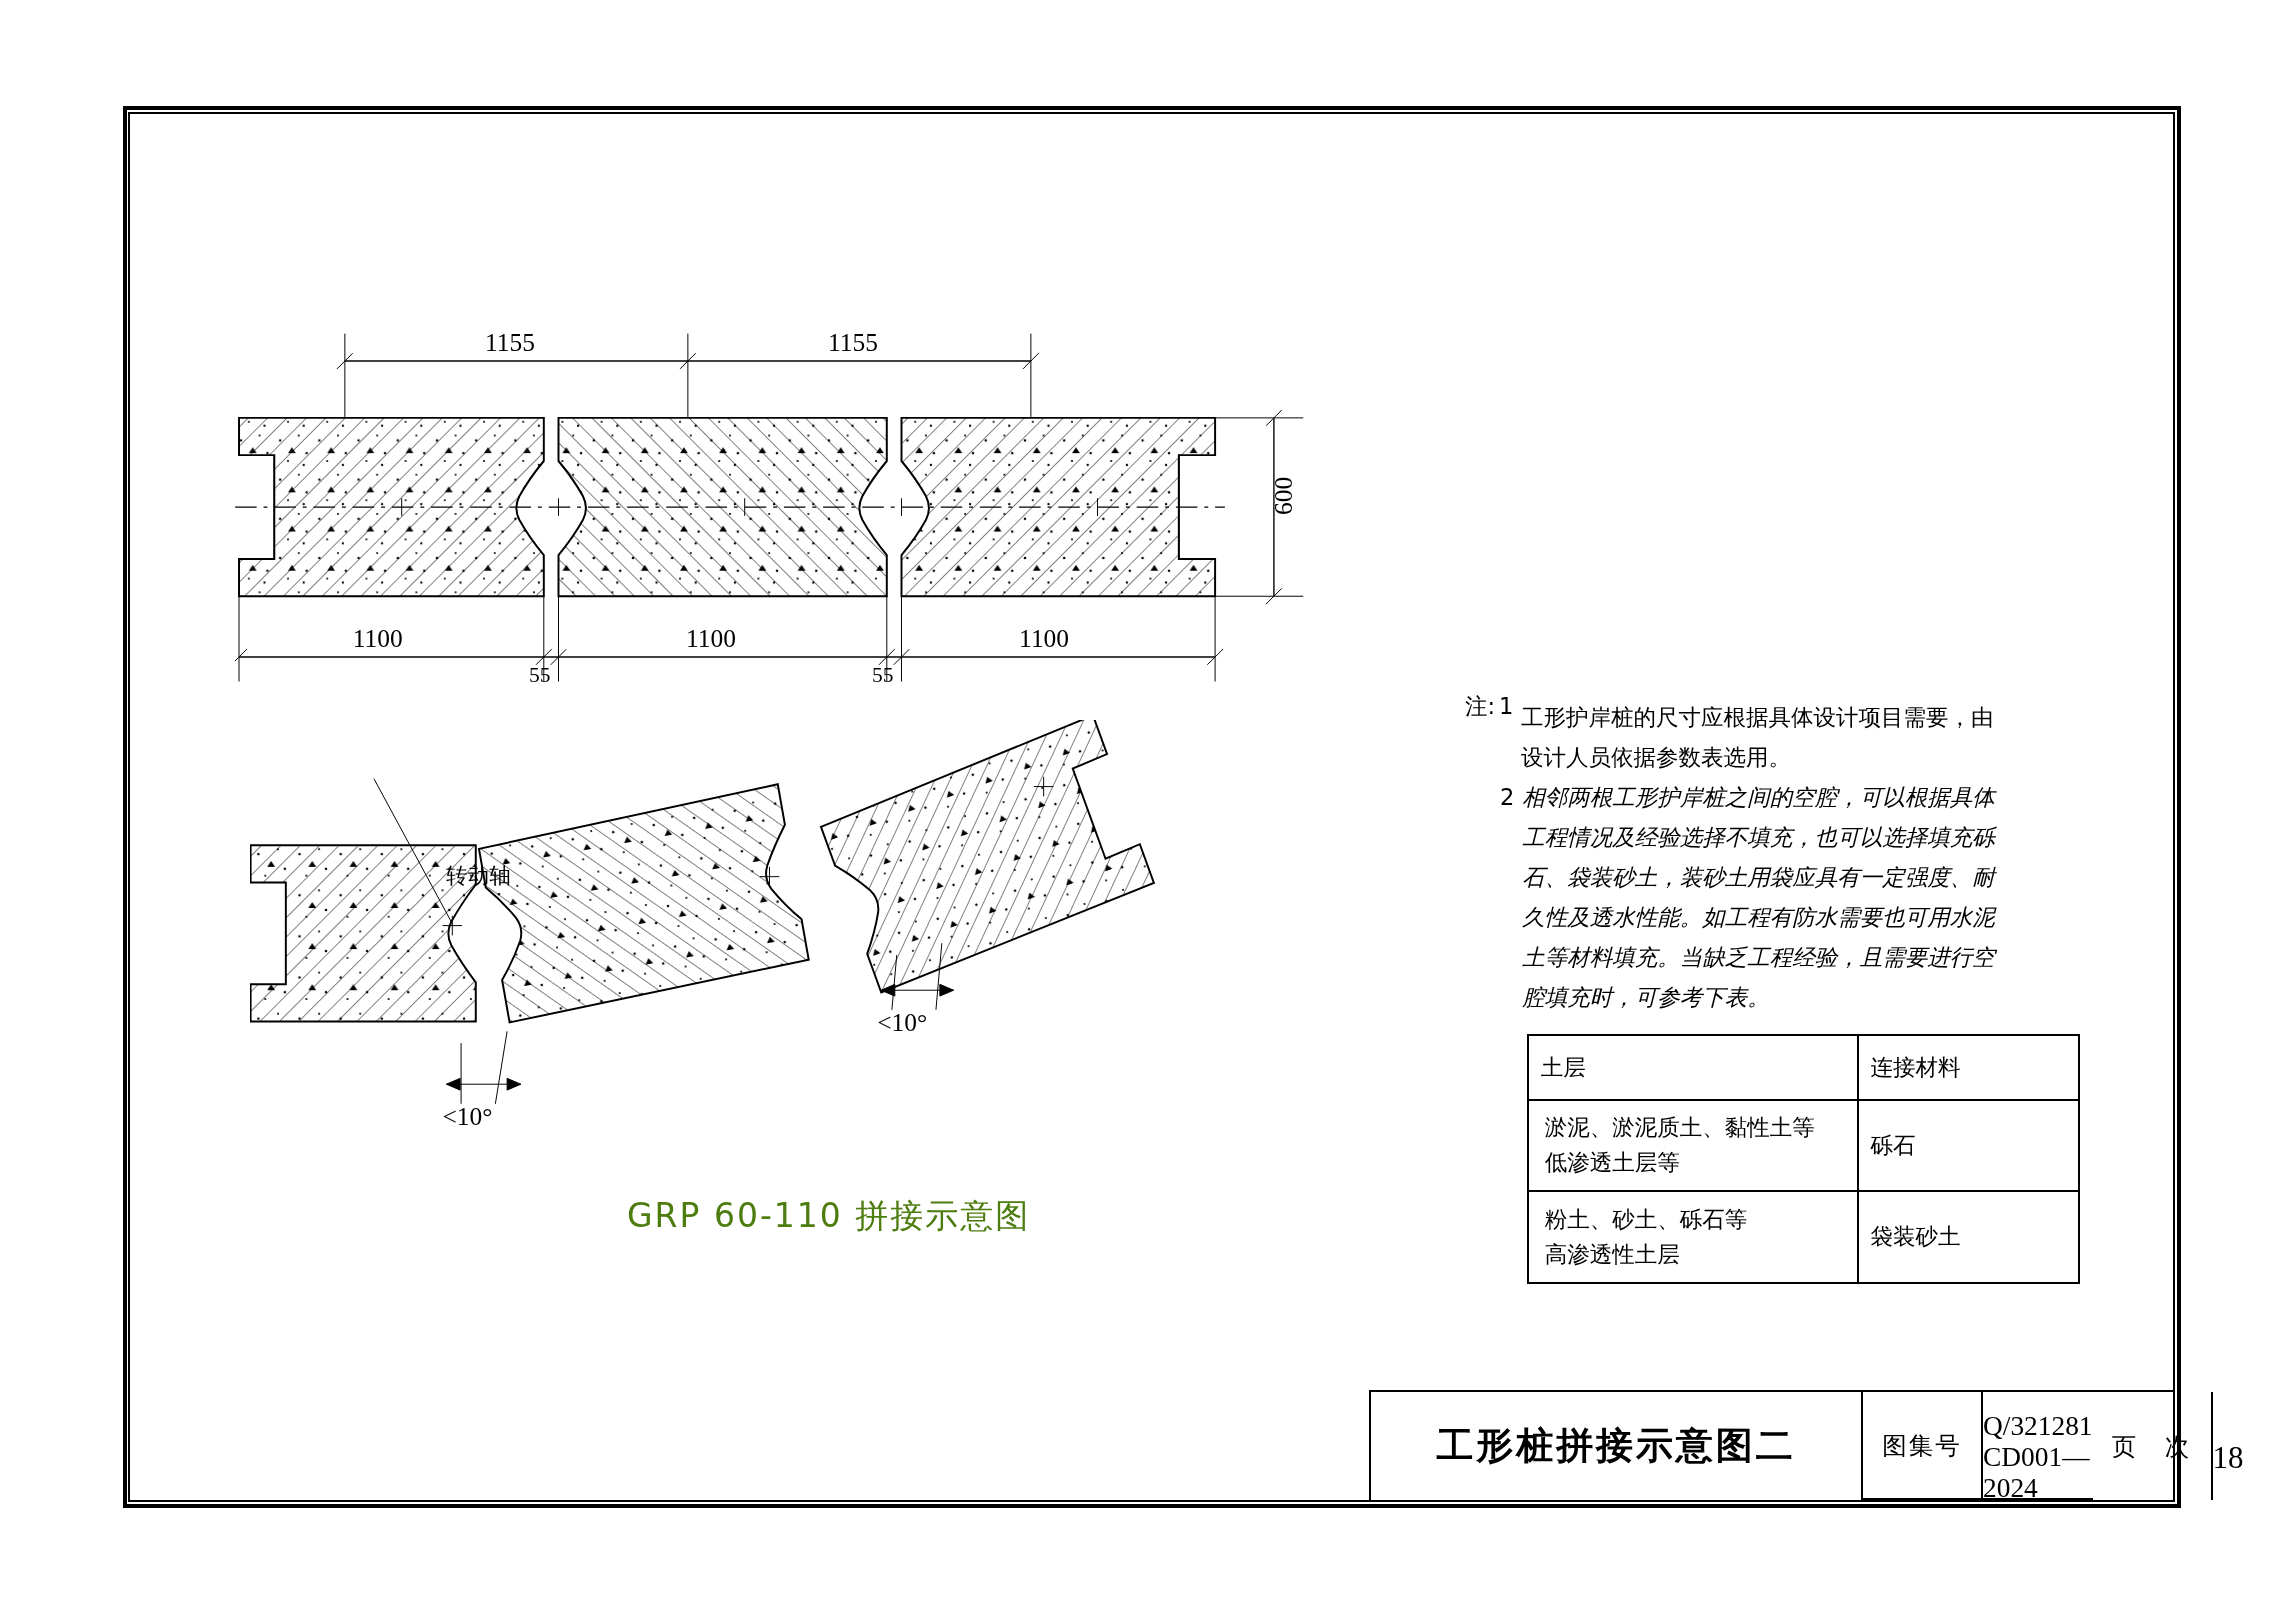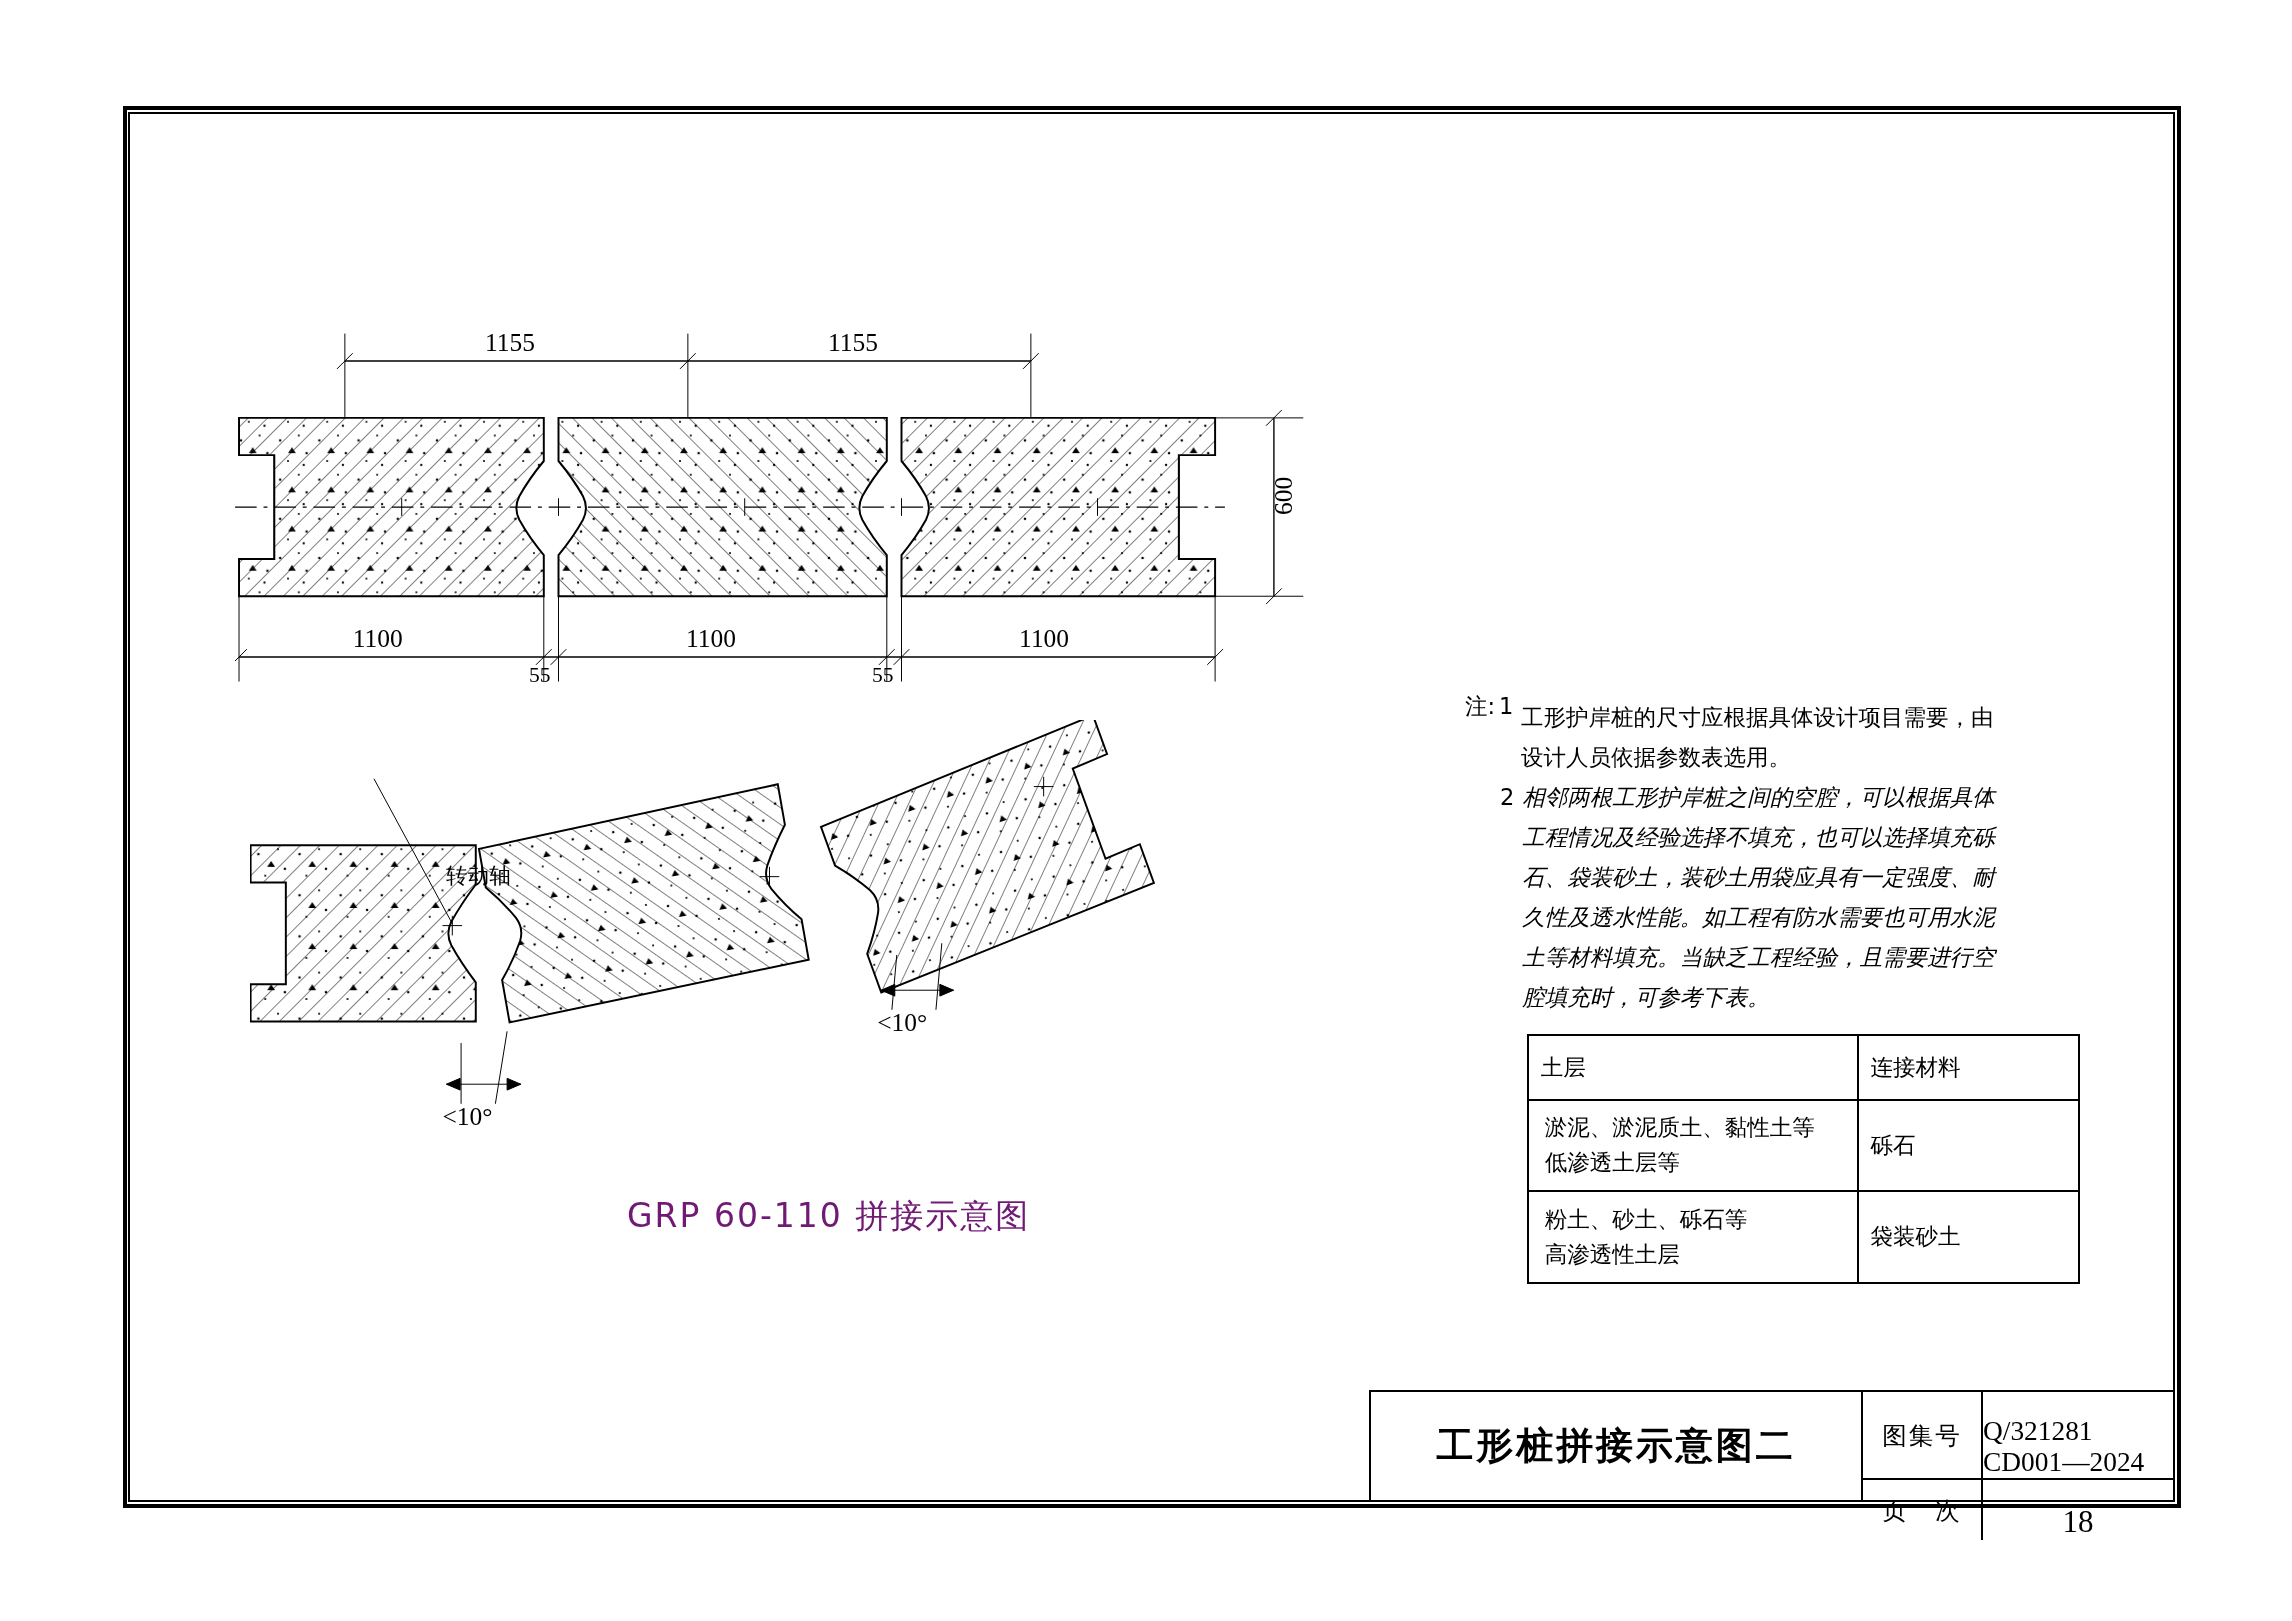--- a/index.html
+++ b/index.html
@@ -23,27 +23,27 @@
   .note .row{display:flex;}
   .note .lbl{white-space:nowrap;}
   .note .body{flex:1;}
   .note .ind{padding-left:33px;}
 
   table.tbl{position:absolute;left:1527px;top:1034px;border-collapse:collapse;font-family:"DejaVu Sans",sans-serif;font-size:22.5px;}
   table.tbl td{border:2px solid #000;padding:7.8px 11.8px;text-align:left;vertical-align:middle;}
   table.tbl td.left{text-align:left;line-height:35px;padding:9.8px 15.7px;}
   table.tbl .h{height:47px;}
 
-  .caption{position:absolute;left:627px;top:1194px;font-family:"DejaVu Sans",sans-serif;font-size:33px;letter-spacing:2px;color:#701a75;}
+  .caption{position:absolute;left:627px;top:1194px;font-family:"DejaVu Sans",sans-serif;font-size:33px;letter-spacing:2px;color:#4d7c0f;}
 
   
   .tb{position:absolute;left:1369px;top:1390px;width:806px;height:112px;border:2.9px solid #000;box-sizing:border-box;display:flex;}
   .tb .tbl-left{flex:0 0 490px;border-right:2.9px solid #000;display:flex;align-items:center;justify-content:center;}
   .tb .tbl-left span{font-family:"DejaVu Sans",sans-serif;font-size:37px;font-weight:bold;letter-spacing:2.9px;}
-  .tb .tbl-right{flex:1;display:flex;flex-direction:column;}
+  .tb .tbl-right{flex:1;display:flex;flex-direction:row;}
   .tb .r{flex:1;display:flex;}
   .tb .r:first-child{border-bottom:2px solid #000;}
   .tb .c1{flex:0 0 118px;border-right:2px solid #000;display:flex;align-items:center;justify-content:center;font-family:"DejaVu Sans",sans-serif;font-size:24.5px;letter-spacing:2px;}
   .tb .c2{flex:1;display:flex;align-items:center;justify-content:center;font-family:"Liberation Serif",serif;font-size:27.4px;margin-top:24px;}
   .tb .c2.big{font-size:31px;}
 
   .lead{position:absolute;font-family:"DejaVu Sans",sans-serif;font-size:21.6px;color:#000;}
 </style>
 </head>
 <body>

